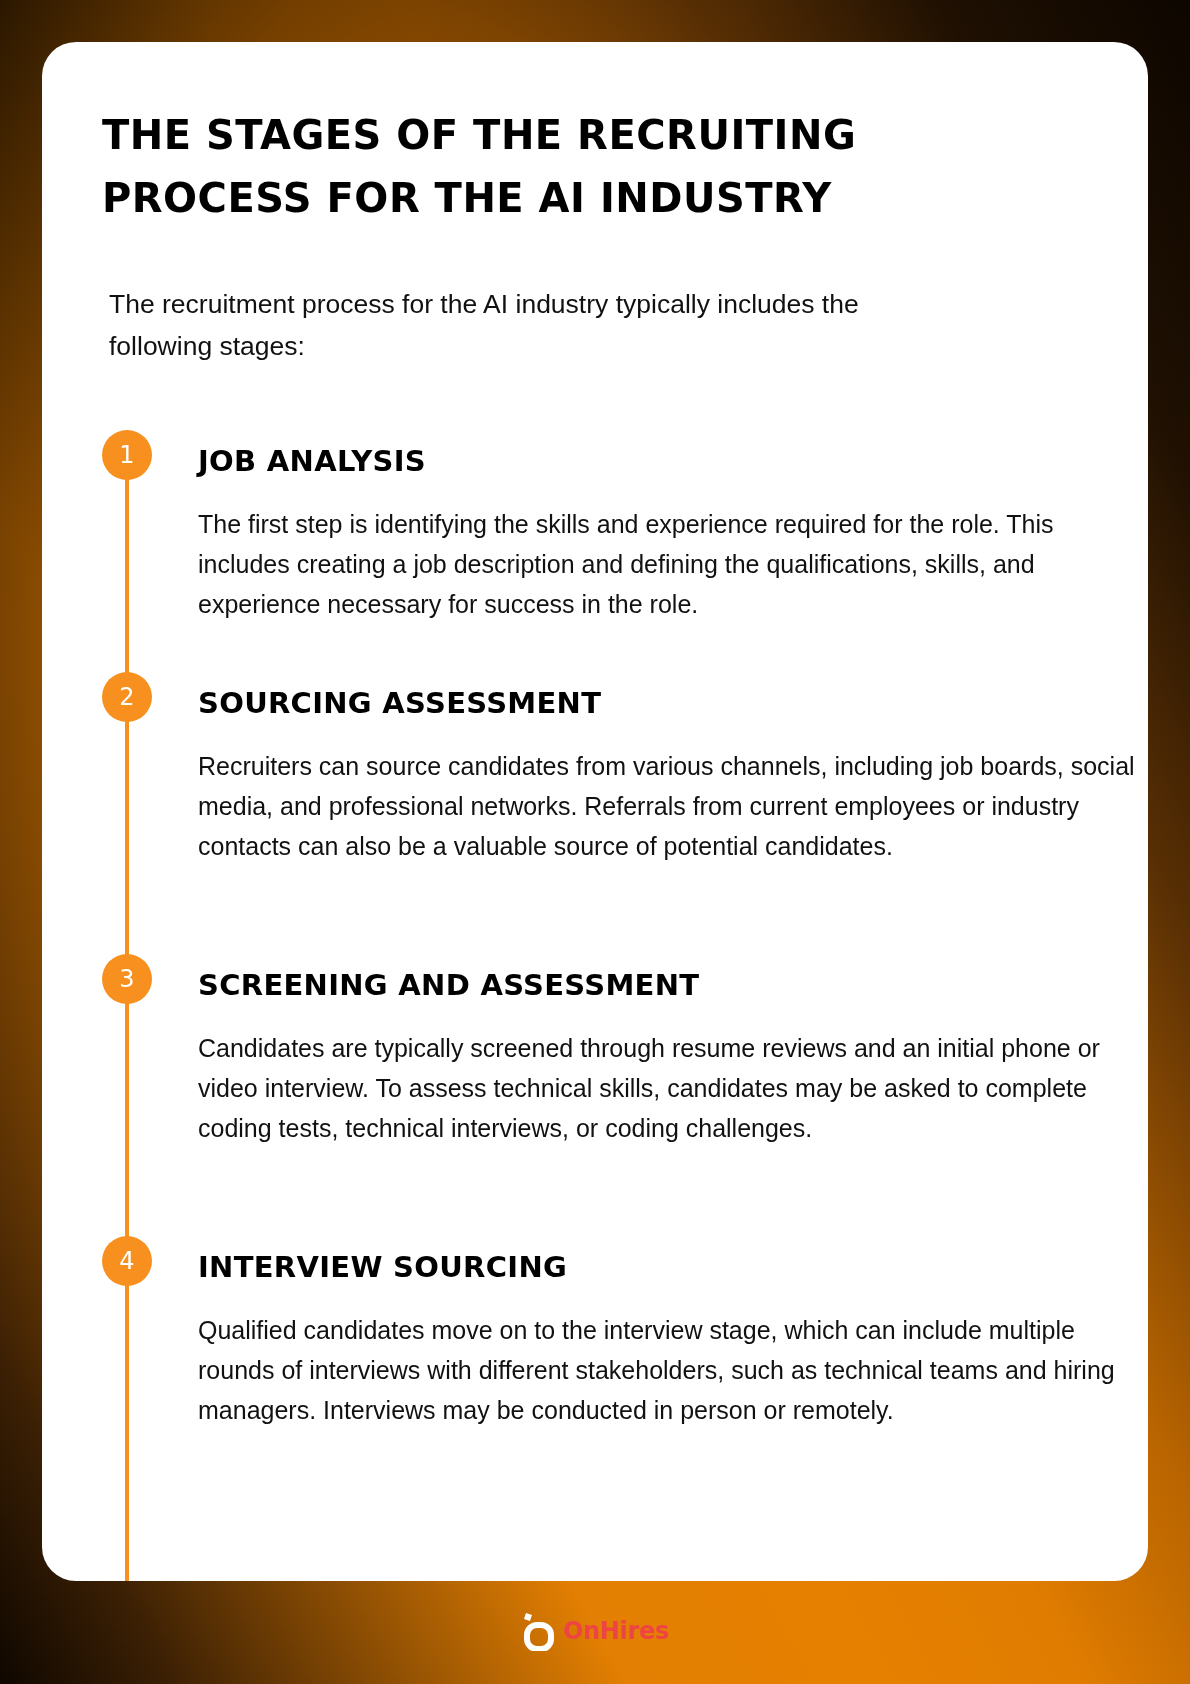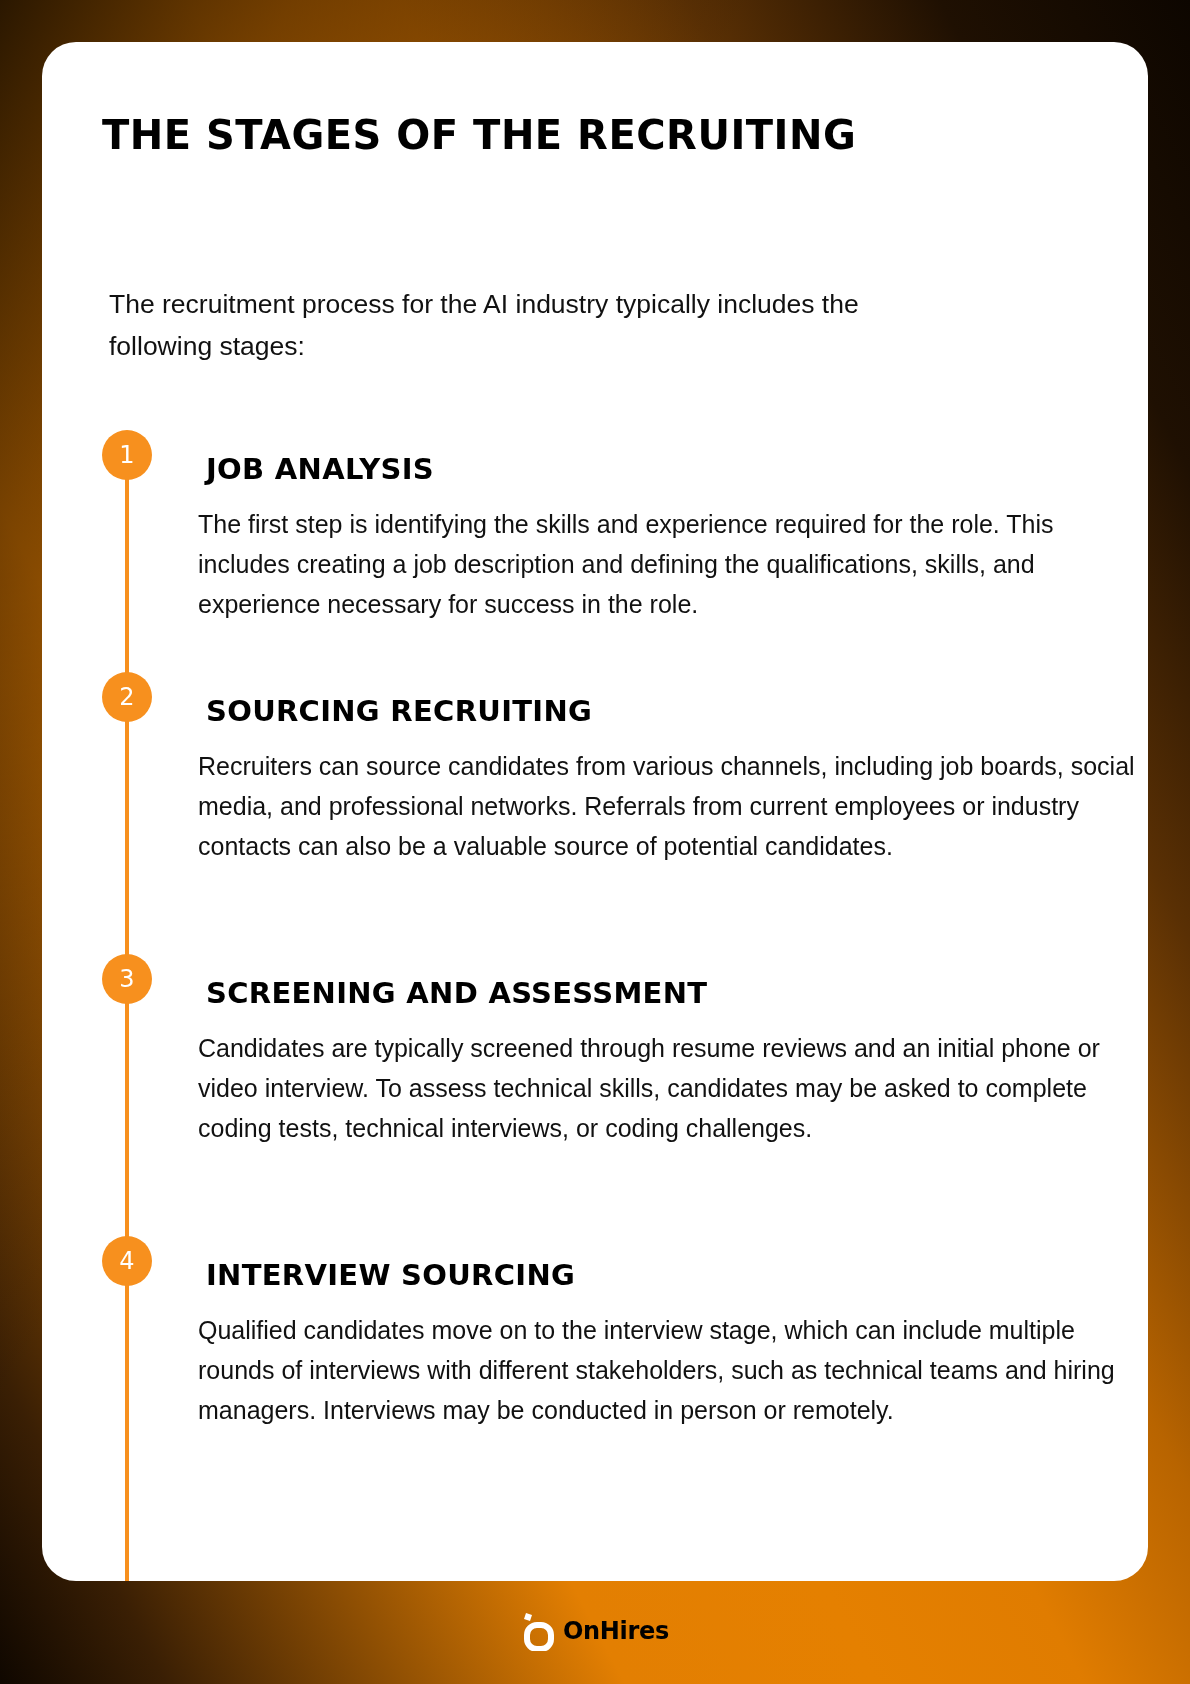--- a/index.html
+++ b/index.html
@@ -78,21 +78,21 @@
       background: #f7901e;
       color: #ffffff;
       font-family: "DejaVu Sans", sans-serif;
       font-size: 24px;
       line-height: 50px;
       text-align: center;
     }
     .step-heading {
       position: absolute;
       left: 148px; top: -2px;
-      margin: 16px;
+      margin: 8px;
       font-family: "DejaVu Sans", sans-serif;
       font-weight: 700;
       font-size: 29px;
       line-height: 50px;
       color: #000000;
       letter-spacing: 0.3px;
     }
     .step-body {
       position: absolute;
       left: 148px; top: 66px;
@@ -110,51 +110,52 @@
       display: flex;
       align-items: center;
       justify-content: center;
       gap: 8px;
     }
     .logo-mark {
       position: relative;
       width: 34px; height: 40px;
     }
     .logo-text {
-      color: #000000;
+      color: #ef4444;
       font-family: "DejaVu Sans", sans-serif;
       font-weight: 700;
       font-size: 24px;
       letter-spacing: -0.3px;
     }
   </style>
 </head>
 <body>
 
 <div class="bg-overlay"></div>
 
 <div class="card">
 
   <h1 class="title">
     <span>THE STAGES OF THE RECRUITING</span><br>
+    <span>PROCESS FOR THE AI INDUSTRY</span>
   </h1>
 
   <p class="intro">The recruitment process for the AI industry typically includes the following stages:</p>
 
   <div class="timeline-line"></div>
 
   <div class="step" style="top:388px;">
     <div class="step-circle">1</div>
     <h2 class="step-heading">JOB ANALYSIS</h2>
     <p class="step-body">The first step is identifying the skills and experience required for the role. This includes creating a job description and defining the qualifications, skills, and experience necessary for success in the role.</p>
   </div>
 
   <div class="step" style="top:630px;">
     <div class="step-circle">2</div>
-    <h2 class="step-heading">SOURCING RECRUITING</h2>
+    <h2 class="step-heading">SOURCING ASSESSMENT</h2>
     <p class="step-body">Recruiters can source candidates from various channels, including job boards, social media, and professional networks. Referrals from current employees or industry contacts can also be a valuable source of potential candidates.</p>
   </div>
 
   <div class="step" style="top:912px;">
     <div class="step-circle">3</div>
     <h2 class="step-heading">SCREENING AND ASSESSMENT</h2>
     <p class="step-body">Candidates are typically screened through resume reviews and an initial phone or video interview. To assess technical skills, candidates may be asked to complete coding tests, technical interviews, or coding challenges.</p>
   </div>
 
   <div class="step" style="top:1194px;">

